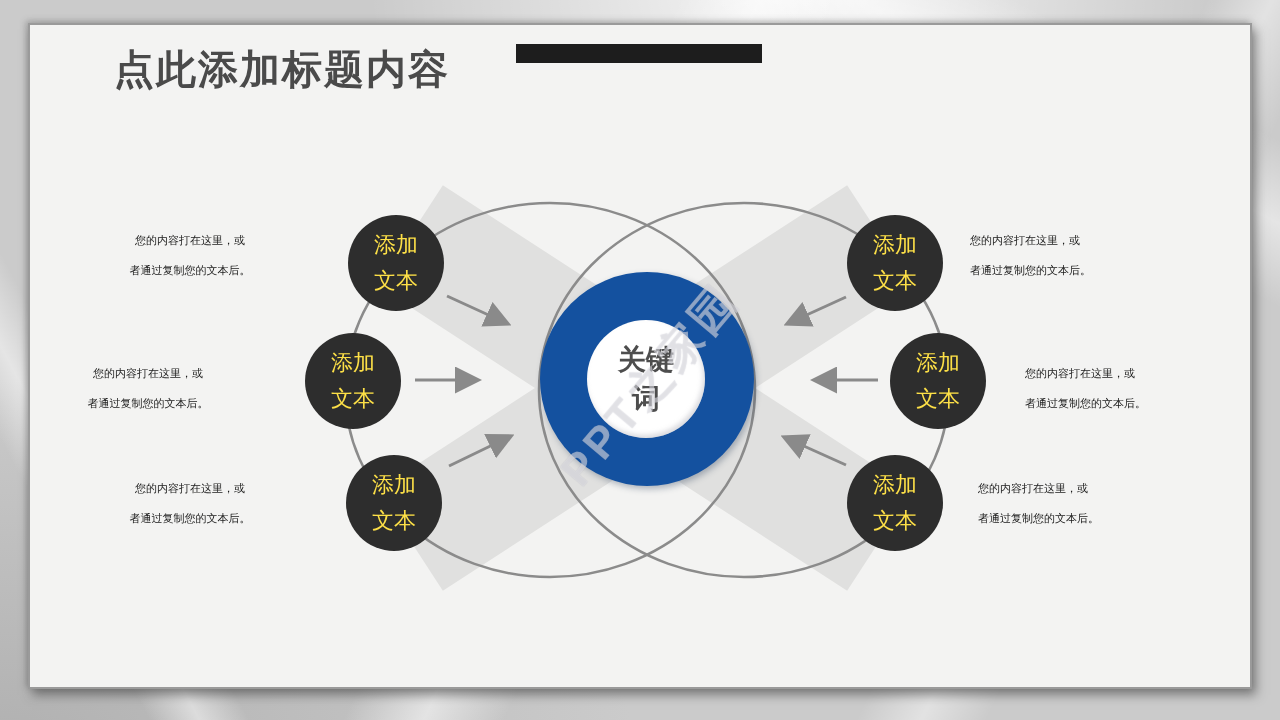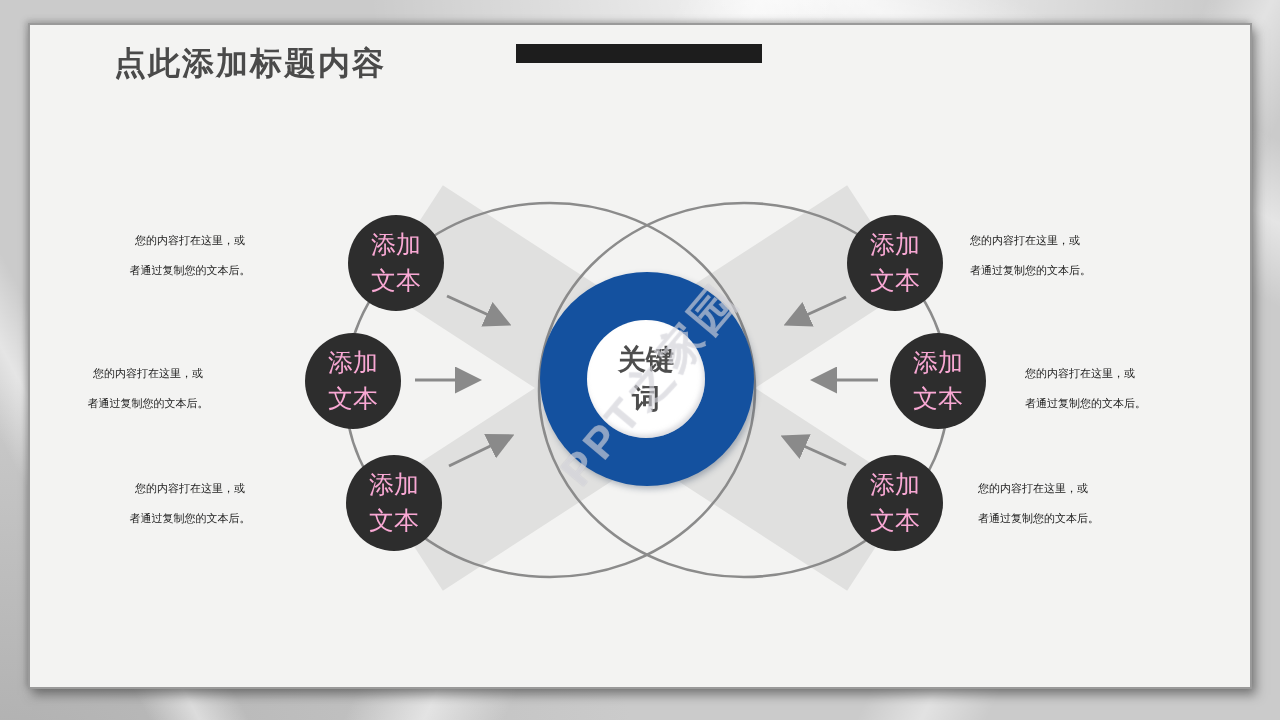--- a/index.html
+++ b/index.html
@@ -15,39 +15,39 @@
       radial-gradient(ellipse at 62% -5%, rgba(255,255,255,.85), rgba(255,255,255,0) 38%),
       radial-gradient(ellipse at 0% 104%, rgba(170,170,170,.8), rgba(170,170,170,0) 35%);
   }
   .panel{
     position:absolute;left:28px;top:23px;width:1224px;height:666px;
     background:#f3f3f2;border:2px solid #9a9a9a;box-sizing:border-box;
     box-shadow:4px 6px 10px rgba(60,60,60,.55), -2px -2px 6px rgba(90,90,90,.35);
   }
   .title{
     position:absolute;left:114px;top:42px;
-    font-size:32px;font-weight:bold;color:#4a4a4a;letter-spacing:2px;white-space:nowrap;
+    font-size:40px;font-weight:bold;color:#4a4a4a;letter-spacing:2px;white-space:nowrap;
   }
   .title-bar{position:absolute;left:516px;top:44px;width:246px;height:19px;background:#1d1d1d;}
   .diagram-svg{position:absolute;left:0;top:0;width:1280px;height:720px;}
   .ring{
     position:absolute;left:540px;top:272px;width:214px;height:214px;border-radius:50%;
     background:#14519f;box-shadow:2px 3px 6px rgba(40,60,90,.35);
   }
   .ring-inner{
     position:absolute;left:587px;top:320px;width:118px;height:118px;border-radius:50%;
     background:#ffffff;box-shadow:inset -2px -3px 5px rgba(150,150,160,.35);
     display:flex;align-items:center;justify-content:center;text-align:center;
   }
   .keyword{font-size:28px;font-weight:bold;color:#4d4d4d;line-height:39px;}
   .node{
     position:absolute;width:96px;height:96px;border-radius:50%;background:#2d2d2d;
     display:flex;align-items:center;justify-content:center;text-align:center;
   }
-  .node-label{color:#f9a8d4;font-size:25px;line-height:36px;font-family:Liberation Serif, serif;}
+  .node-label{color:#fde047;font-size:22px;line-height:36px;}
   .tblock{position:absolute;font-size:11px;line-height:30px;color:#1b1b1b;white-space:nowrap;}
   .tblock.center{text-align:center;width:250px;}
   .tblock.left{text-align:left;width:240px;}
   .watermark{
     position:absolute;left:505px;top:355px;width:290px;text-align:center;
     transform:rotate(-50deg);
     font-size:44px;font-weight:bold;letter-spacing:5px;
     color:rgba(255,255,255,.42);
     text-shadow:0 0 1px rgba(125,125,145,.4);
     pointer-events:none;

